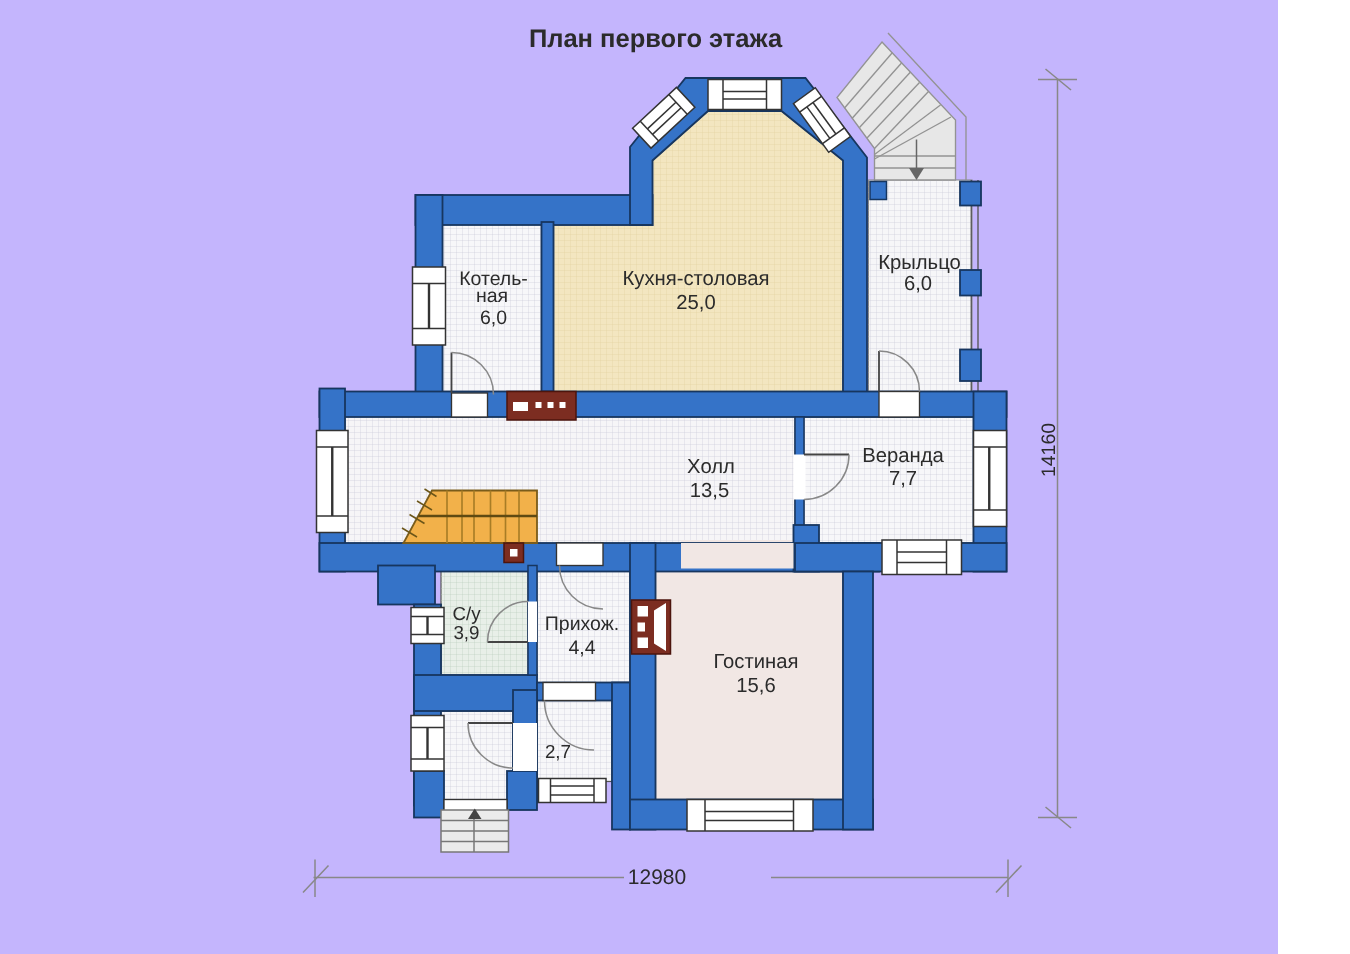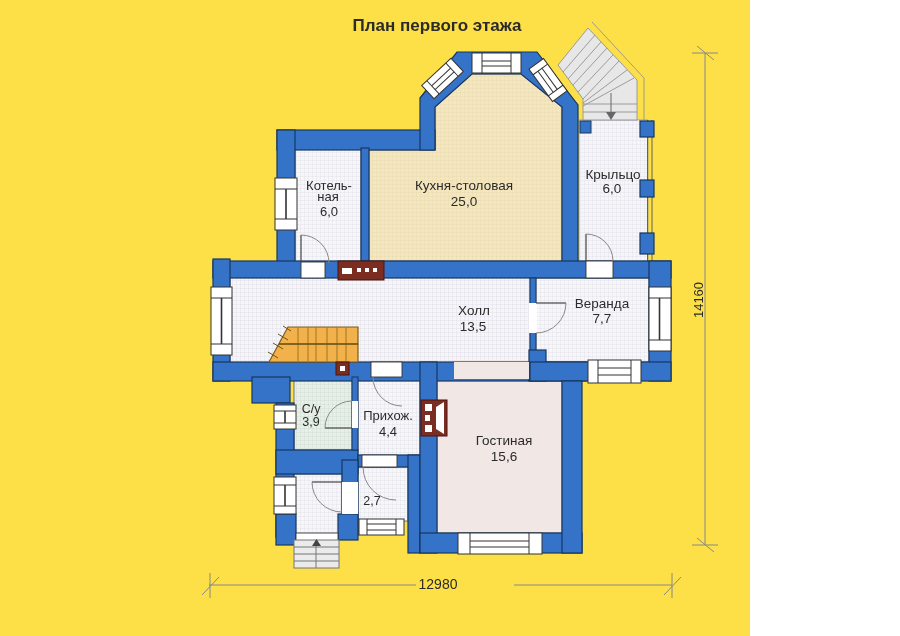--- a/index.html
+++ b/index.html
@@ -1,16 +1,16 @@
 <!DOCTYPE html>
 <html><head>
 <meta charset="utf-8">
 <style>
   html,body{margin:0;padding:0;background:#ffffff;}
-  .page{width:750px;height:636px;position:relative;background:#fde047;overflow:hidden;}
+  .page{width:852px;height:636px;position:relative;background:#c4b5fd;overflow:hidden;}
   svg{position:absolute;left:0;top:0;}
   text{font-family:"Liberation Sans", sans-serif;fill:#2b2b2b;}
 </style>
 </head>
 <body>
 <div class="page">
 <svg width="900" height="636" viewBox="0 0 900 636">
 <defs>
   <pattern id="gGray" width="4" height="4" patternUnits="userSpaceOnUse">
     <path d="M4 0H0V4" fill="none" stroke="#c9c9d8" stroke-width="0.6" opacity="0.75"></path>

